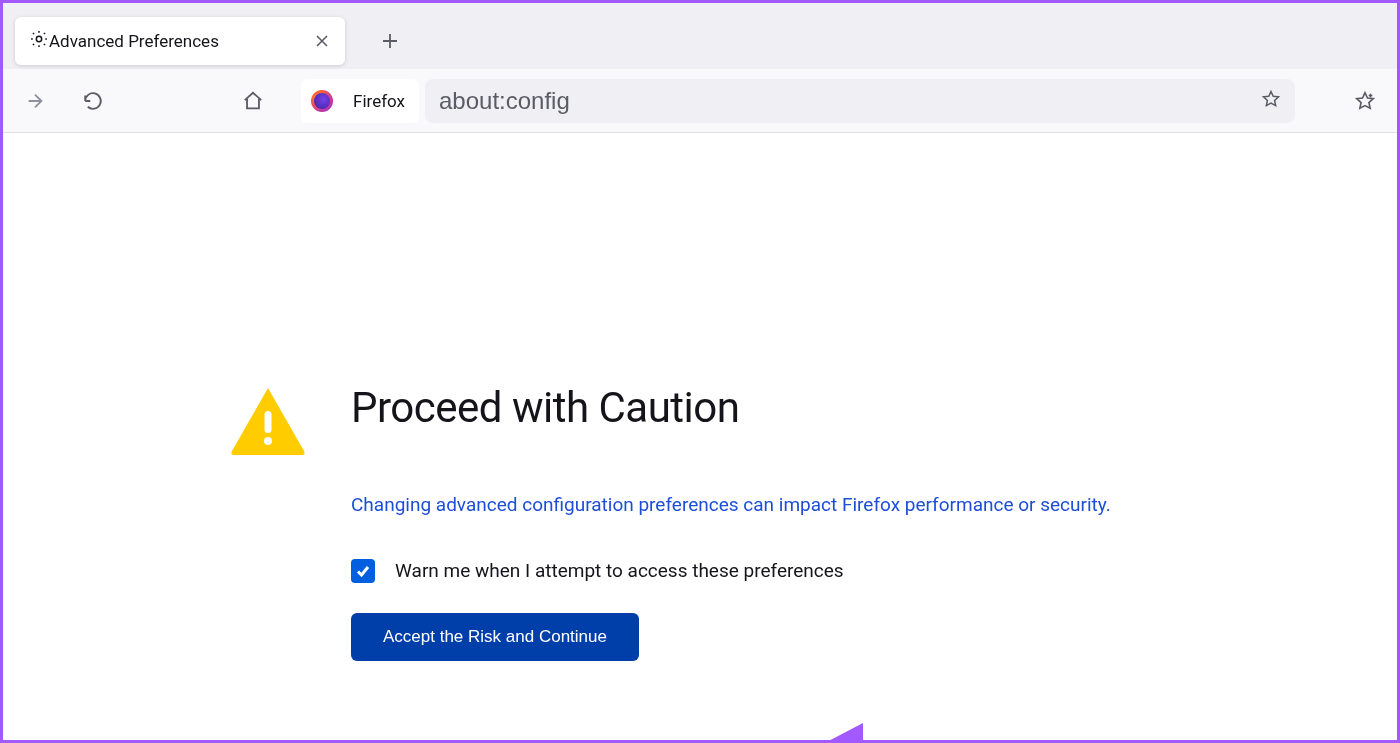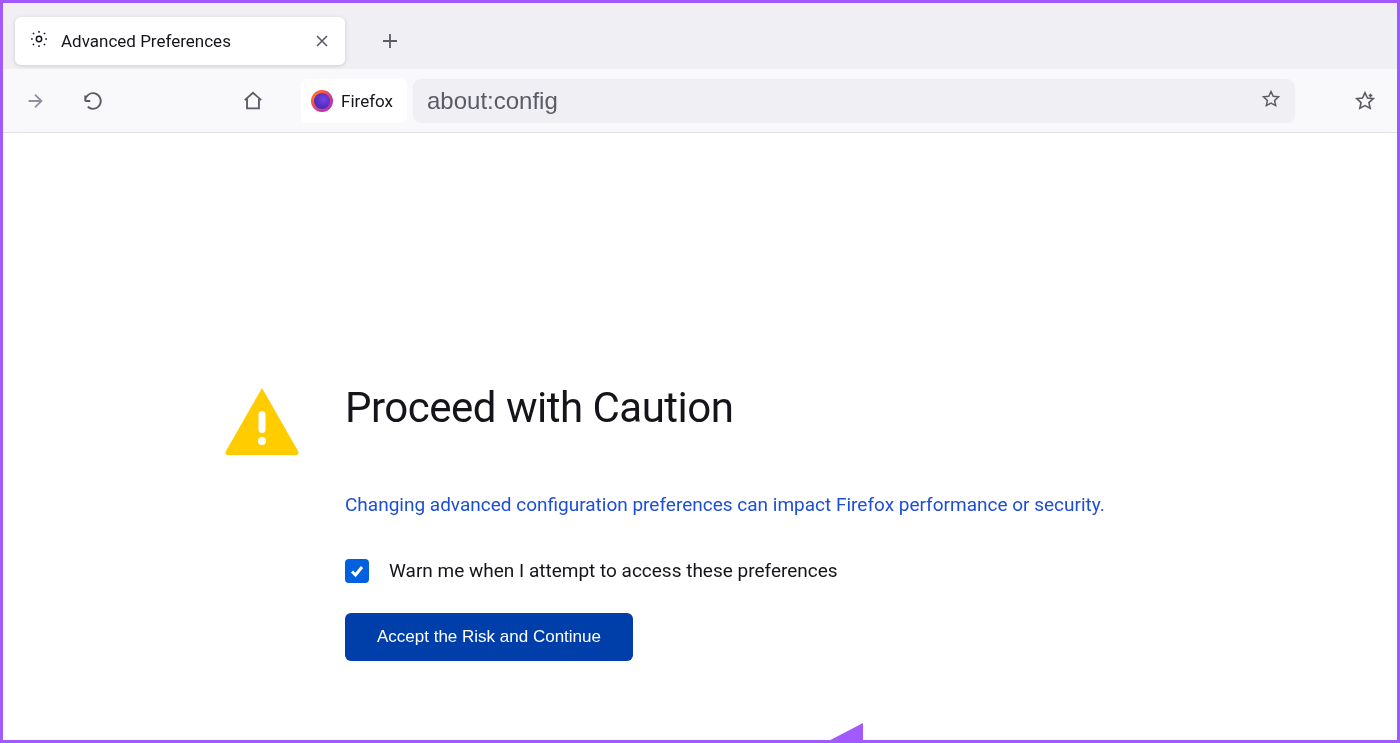--- a/index.html
+++ b/index.html
@@ -24,21 +24,21 @@
     gap: 8px;
   }
   .tab {
     background: #fff;
     border-radius: 6px;
     height: 48px;
     min-width: 330px;
     display: flex;
     align-items: center;
     padding: 0 14px;
-    gap: 12px;
+    gap: 0;
     box-shadow: 0 1px 4px rgba(0,0,0,.15);
     position: relative;
   }
   .tab .tab-title { flex: 1; font-size: 17px; color: #15141a; }
   .tab .tab-close { width: 18px; height: 18px; display:flex; align-items:center; justify-content:center; color:#5b5b66; cursor:pointer;}
   .newtab-btn {
     width: 38px; height: 38px;
     display: flex; align-items: center; justify-content: center;
     color: #5b5b66;
     border-radius: 6px;
@@ -61,21 +61,21 @@
   }
   .toolbar .icon-btn.forward { color:#8f8f9d; }
   .spacer-sm { width: 12px; }
   .urlbar-wrap { flex:1; display:flex; align-items:center; gap:0; }
   .identity-box {
     background:#fff;
     border-radius:6px;
     height:44px;
     display:flex; align-items:center;
     padding: 0 14px 0 10px;
-    gap:8px;
+    gap:20px;
     margin-left: 4px;
   }
   .fx-logo { width:22px; height:22px; border-radius:50%;
     background: radial-gradient(circle at 35% 35%, #ff9640 0%, #ff5a36 35%, #b833b4 70%, #4a2acb 100%);
     position:relative;
   }
   .fx-logo::after{
     content:"";
     position:absolute; inset:3px;
     border-radius:50%;
@@ -91,21 +91,21 @@
     padding: 0 14px;
     margin-left: 6px;
   }
   .urlbar .url-text { flex:1; font-size:24px; color:#5b5b66; background:transparent; border:none; outline:none; }
   .urlbar .star { color:#5b5b66; }
   .ext-btn { margin-left: 26px; }
   
   .content { flex:1; background:#fff; position:relative; }
   .warning-card {
     position:absolute;
-    left: 220px;
+    left: 226px;
     top: 250px;
     display:flex;
     gap: 44px;
     align-items:flex-start;
     width: 960px;
   }
   .warn-icon { flex-shrink:0; margin-top:2px; }
   .warn-body { flex:1; }
   .warn-title { font-size:42px; font-weight:400; color:#15141a; letter-spacing:-.5px; }
   .warn-desc { font-size:19px; color:#1d4ed8; margin-top:60px; line-height:1.4; }

